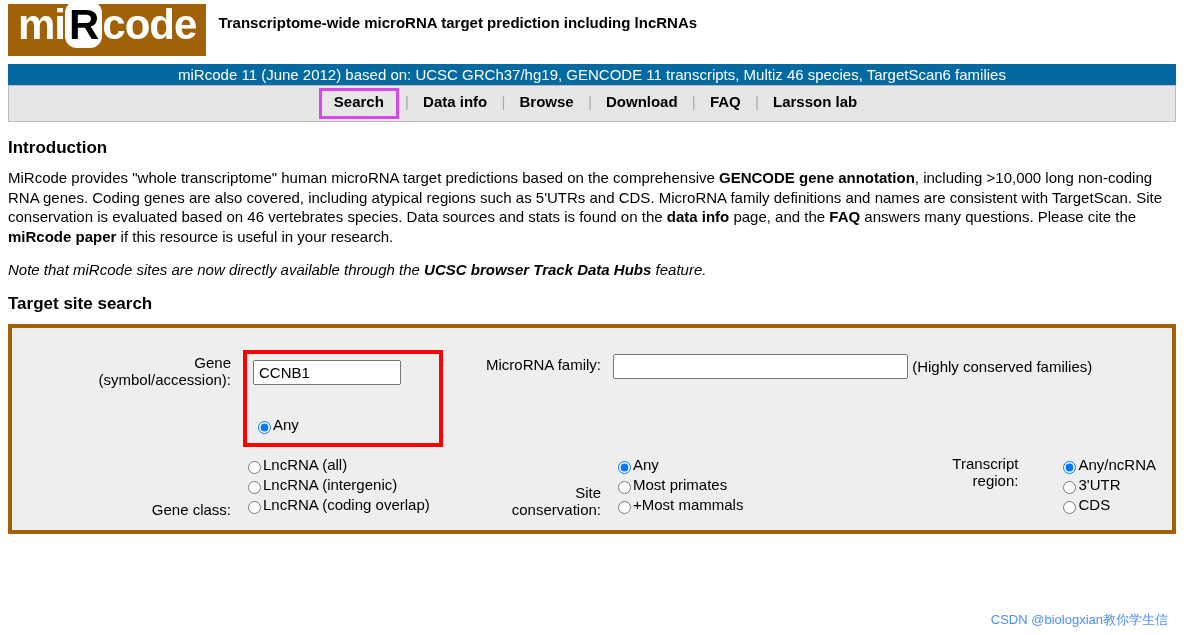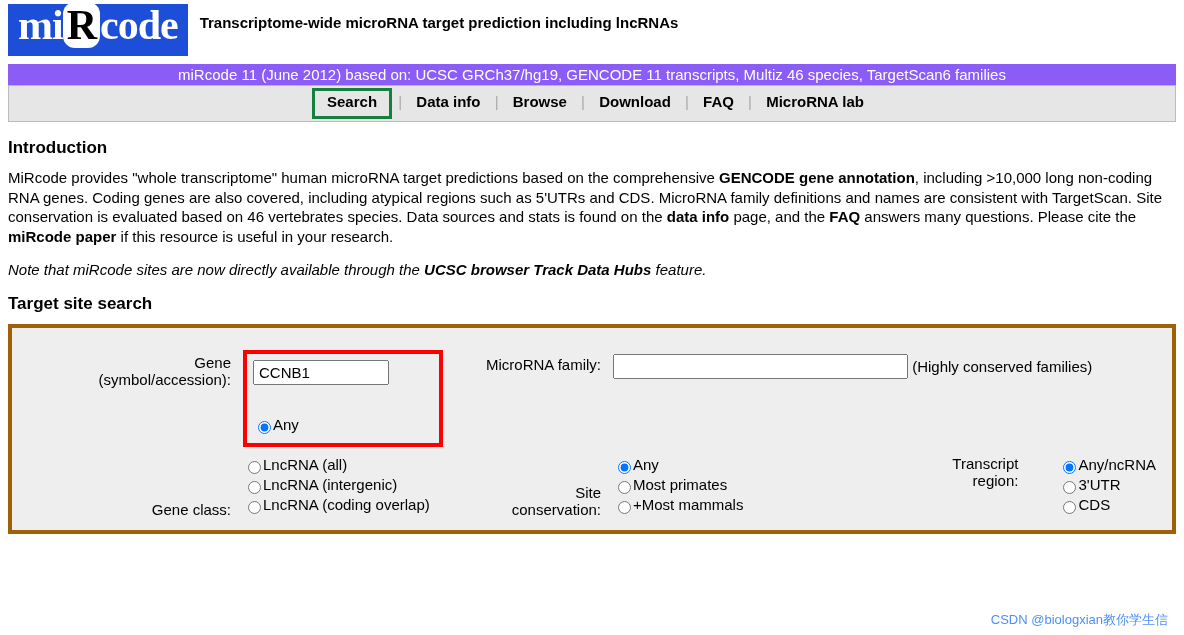--- a/index.html
+++ b/index.html
@@ -11,43 +11,43 @@
     color: #000;
     background: #fff;
     width: 1184px;
   }
   .header-row {
     display: flex;
     align-items: flex-start;
     gap: 12px;
   }
   .logo {
-    background: #1d4ed8;
+    background: #a16207;
     color: #fff;
-    font-family: Liberation Serif, serif;
+    font-family: Liberation Sans, sans-serif;
     font-weight: bold;
     font-size: 42px;
     padding: 0 10px 10px 10px;
     letter-spacing: -1px;
     line-height: 1;
     display: inline-block;
   }
   .logo .invR {
     background: #fff;
     color: #000;
     padding: 0 4px;
     border-radius: 12px;
   }
   .tagline {
     font-weight: bold;
     font-size: 15px;
     padding-top: 10px;
   }
   .version-bar {
-    background: #8b5cf6;
+    background: #0369a1;
     color: #fff;
     text-align: center;
     font-size: 15px;
     padding: 2px 0;
     margin-top: 8px;
   }
   .nav-bar {
     background: #e6e6e6;
     border: 1px solid #bbb;
     text-align: center;
@@ -55,21 +55,21 @@
     font-size: 15px;
   }
   .nav-item {
     display: inline-block;
     font-weight: bold;
     padding: 2px 8px;
     cursor: pointer;
   }
   .nav-sep { color: #aaa; padding: 0 2px; }
   .nav-highlight {
-    border: 3px solid #15803d;
+    border: 3px solid #d946ef;
     padding: 2px 12px 6px 12px;
     margin: -2px 0;
   }
   .content { margin-top: 16px; }
   h3.section { font-size: 17px; font-weight: bold; margin: 14px 0 10px 0; }
   .intro p { margin: 0 0 14px 0; line-height: 1.3; }
   .intro .italic { font-style: italic; }
   b { font-weight: bold; }
   .search-box {
     background: #eee;
@@ -85,21 +85,21 @@
     display: inline-block;
     min-height: 96px;
     width: 200px;
     vertical-align: top;
   }
   input[type="text"] {
     font-size: 15px;
     padding: 2px 4px;
     font-family: Arial, Helvetica, sans-serif;
   }
-  .gene-field { width: 136px; }
+  .gene-field { width: 148px; }
   .mirna-field { width: 295px; }
   .radio-opt { display: block; line-height: 1.35; }
   .radio-opt input { vertical-align: middle; margin-right: 2px; }
   .hint { font-size: 15px; }
   .watermark {
     position: absolute;
     right: 16px;
     bottom: 6px;
     color: #3b82f6;
     font-size: 13px;
@@ -122,21 +122,21 @@
   <span class="nav-item nav-highlight">Search</span>
   <span class="nav-sep">|</span>
   <span class="nav-item">Data info</span>
   <span class="nav-sep">|</span>
   <span class="nav-item">Browse</span>
   <span class="nav-sep">|</span>
   <span class="nav-item">Download</span>
   <span class="nav-sep">|</span>
   <span class="nav-item">FAQ</span>
   <span class="nav-sep">|</span>
-  <span class="nav-item">MicroRNA lab</span>
+  <span class="nav-item">Larsson lab</span>
 </div>
 
 <div class="content">
   <h3 class="section">Introduction</h3>
   <div class="intro">
     <p>
       <span>MiRcode provides "whole transcriptome" human microRNA target predictions based on the comprehensive </span><b>GENCODE gene annotation</b><span>, including &gt;10,000 long non-coding RNA genes. Coding genes are also covered, including atypical regions such as 5'UTRs and CDS. MicroRNA family definitions and names are consistent with TargetScan. Site conservation is evaluated based on 46 vertebrates species. Data sources and stats is found on the </span><b>data info</b><span> page, and the </span><b>FAQ</b><span> answers many questions. Please cite the </span><b>miRcode paper</b><span> if this resource is useful in your research.</span>
     </p>
     <p class="italic">
       <span>Note that miRcode sites are now directly available through the </span><b>UCSC browser Track Data Hubs</b><span> feature.</span>

